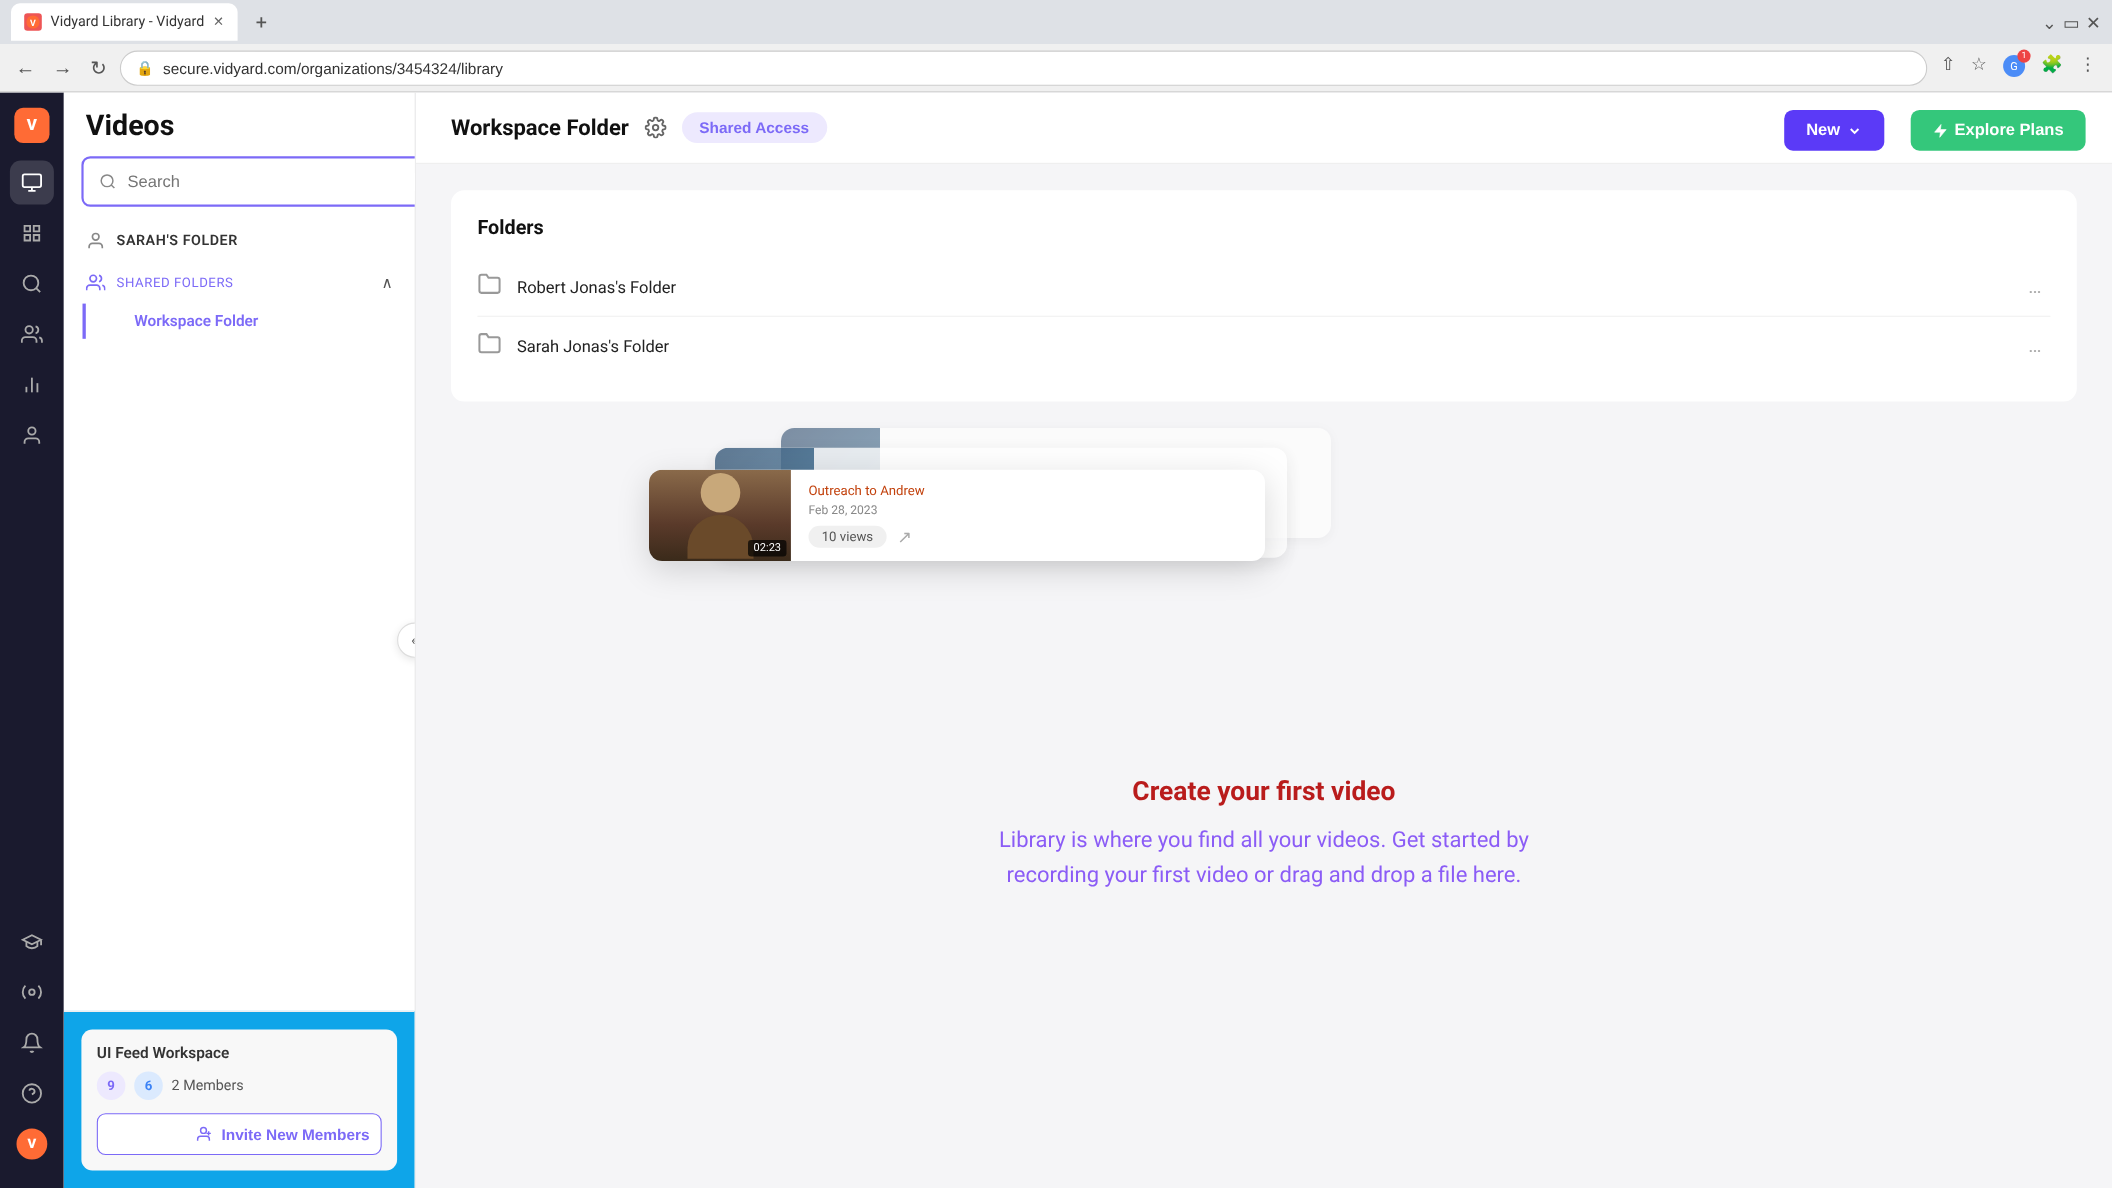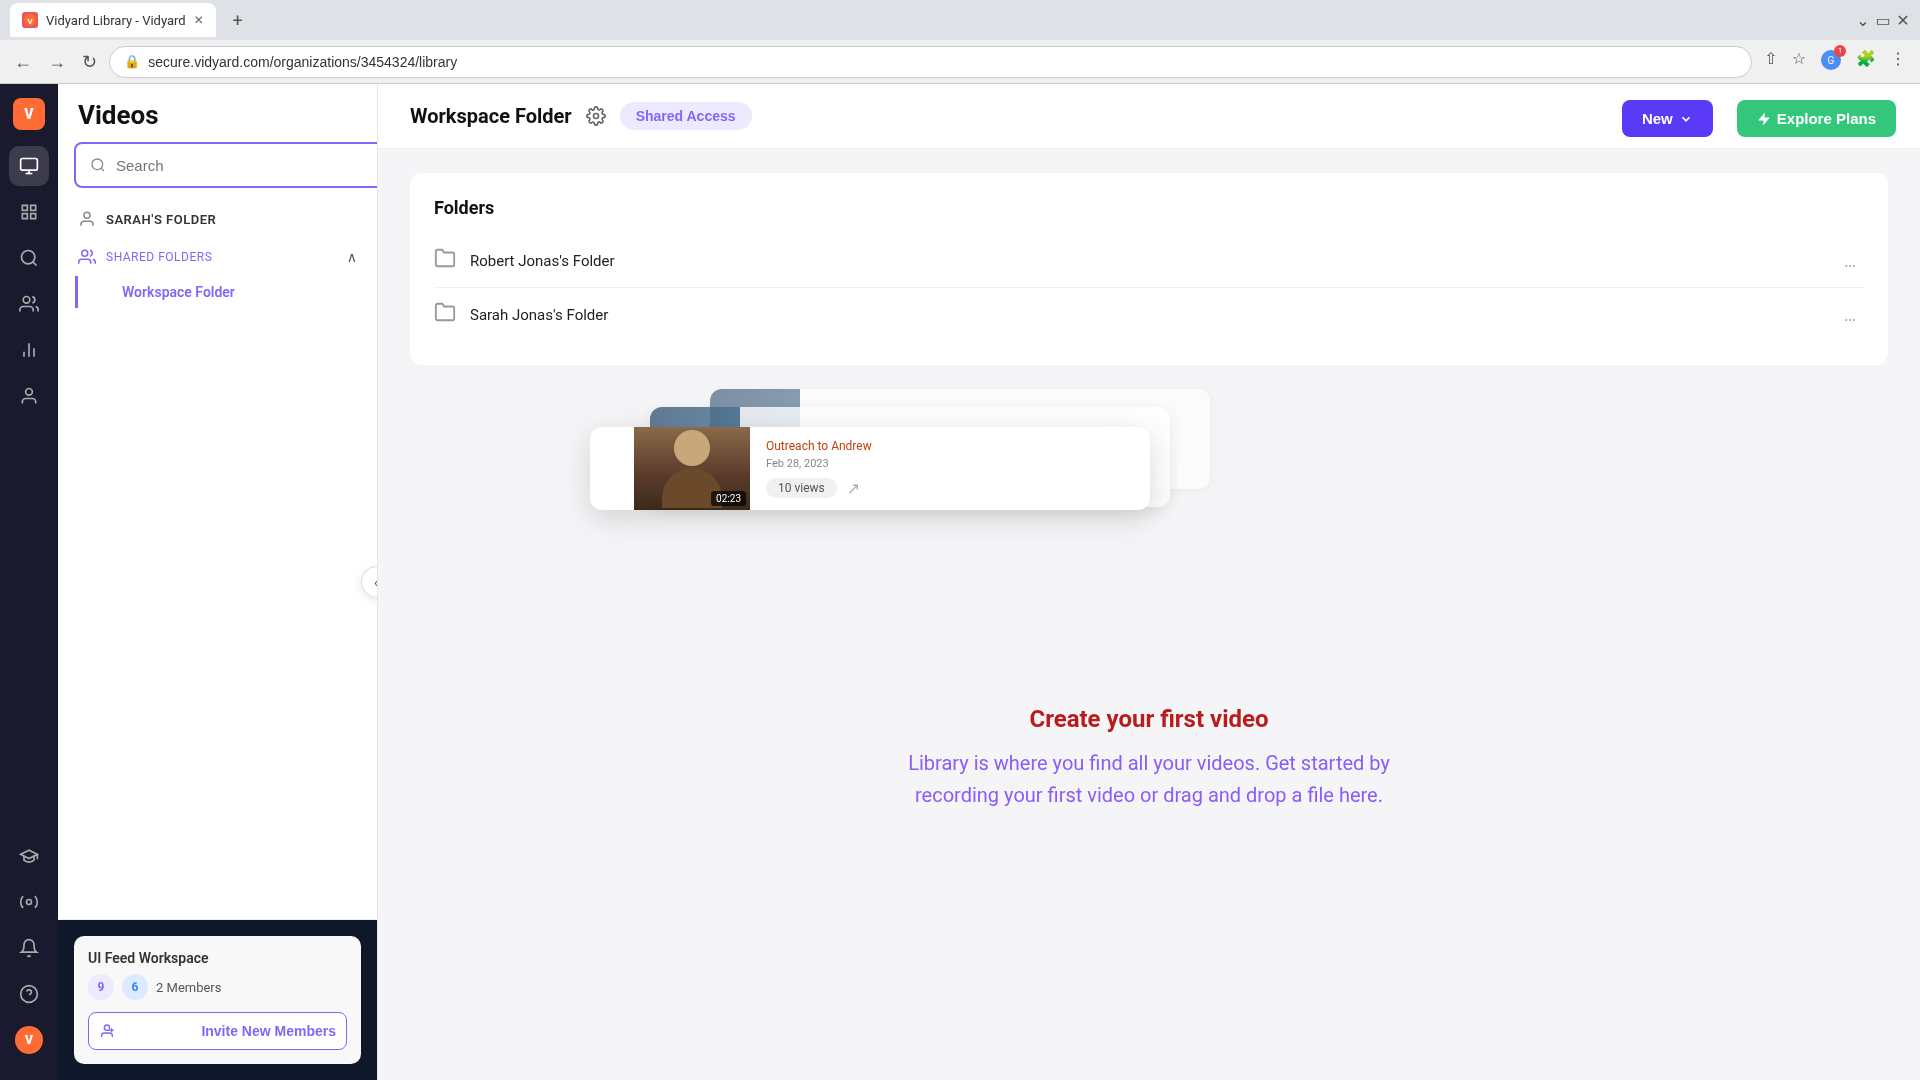--- a/index.html
+++ b/index.html
@@ -39,29 +39,29 @@
     
     .sidebar { width: 320px; background: white; border-right: 1px solid #e5e5e5; display: flex; flex-direction: column; overflow: hidden; }
     .sidebar-nav-item { display: flex; align-items: center; padding: 10px 20px; gap: 10px; cursor: pointer; color: #555; font-size: 14px; }
 
     .sidebar-section-header { display: flex; align-items: center; justify-content: space-between; padding: 10px 20px; cursor: pointer; }
     .sidebar-section-label { display: flex; align-items: center; gap: 10px; font-size: 12px; font-weight: 400; color: #7c6af7; text-transform: uppercase; letter-spacing: 0.5px; }
     .sidebar-section-chevron { color: #555; font-size: 14px; }
 
     .sidebar-folder-item { display: flex; align-items: center; padding: 8px 20px 8px 44px; cursor: pointer; font-size: 14px; color: #7c6af7; font-weight: 600; border-left: 3px solid #7c6af7; margin-left: 17px; }
 
-    .sidebar-bottom { margin-top: auto; padding: 16px; border-top: 1px solid #eee; background: #0f172a; }
+    .sidebar-bottom { margin-top: auto; padding: 16px; border-top: 1px solid #eee; background: #0ea5e9; }
     .workspace-card { background: #f8f8f8; border-radius: 10px; padding: 14px; }
     .workspace-name { font-size: 14px; font-weight: 600; color: #333; margin-bottom: 8px; }
     .workspace-stats { display: flex; align-items: center; gap: 8px; margin-bottom: 12px; }
     .stat-badge { width: 26px; height: 26px; border-radius: 50%; display: flex; align-items: center; justify-content: center; font-size: 12px; font-weight: 700; }
     .stat-badge.purple { background: #ede9fe; color: #7c6af7; }
     .stat-badge.blue { background: #dbeafe; color: #3b82f6; }
     .members-label { font-size: 13px; color: #555; }
-    .invite-btn { display: flex; align-items: center; justify-content: space-between; gap: 8px; width: 100%; padding: 10px; border: 1.5px solid #7c6af7; border-radius: 8px; background: white; color: #7c6af7; font-size: 14px; font-weight: 600; cursor: pointer; }
+    .invite-btn { display: flex; align-items: center; justify-content: flex-end; gap: 8px; width: 100%; padding: 10px; border: 1.5px solid #7c6af7; border-radius: 8px; background: white; color: #7c6af7; font-size: 14px; font-weight: 600; cursor: pointer; }
 
     
     .main-content { flex: 1; background: #f5f5f7; overflow-y: auto; position: relative; }
     .shared-access-btn { background: #ede9fe; color: #7c6af7; border: none; border-radius: 20px; padding: 6px 16px; font-size: 14px; font-weight: 600; cursor: pointer; }
     .videos-count { font-size: 14px; color: #666; display: flex; align-items: center; gap: 4px; }
     .search-bar { display: flex; align-items: center; background: white; border: 2px solid #7c6af7; border-radius: 8px; padding: 0 14px; height: 46px; gap: 10px; width: 420px; }
     .search-bar input { border: none; outline: none; font-size: 15px; color: #333; flex: 1; }
     .new-btn { background: #5b3af7; color: white; border: none; border-radius: 8px; padding: 10px 20px; font-size: 15px; font-weight: 600; cursor: pointer; display: flex; align-items: center; gap: 6px; }
     .explore-btn { background: #34c77b; color: white; border: none; border-radius: 8px; padding: 10px 20px; font-size: 15px; font-weight: 600; cursor: pointer; display: flex; align-items: center; gap: 6px; }
 
@@ -346,21 +346,21 @@
         </div>
 
         <div style="position:absolute;top:18px;left:240px;width:520px;height:100px;background:white;border-radius:12px;box-shadow:0 4px 16px rgba(0,0,0,0.1);z-index:2;opacity:0.8;display:flex;align-items:center;overflow:hidden;">
           <div style="width:90px;height:100%;background:linear-gradient(135deg,#3a5a7a,#5a8aab);flex-shrink:0;"></div>
           <div style="padding:10px 14px;">
             <div style="font-size:12px;font-weight:600;color:#333;">Product Demo! How Vidyard</div>
           </div>
         </div>
 
         <div style="position:absolute;top:38px;left:180px;width:560px;background:white;border-radius:12px;box-shadow:0 8px 30px rgba(0,0,0,0.15);z-index:3;display:flex;align-items:stretch;overflow:hidden;">
-          <div style="position:relative;width:116px;flex-shrink:0;background:linear-gradient(135deg,#1a3a5c,#4a7090);margin-left:44px;">
+          <div style="position:relative;width:129px;flex-shrink:0;background:linear-gradient(135deg,#1a3a5c,#4a7090);">
 
             <div style="width:100%;height:100%;display:flex;flex-direction:column;align-items:center;justify-content:center;background:linear-gradient(to bottom, #8a6a4a 0%, #5a3a2a 60%, #3a2a1a 100%);">
               <div style="width:36px;height:36px;border-radius:50%;background:#c8a87a;margin-bottom:2px;"></div>
               <div style="width:60px;height:40px;background:#6a4a2a;border-radius:30px 30px 0 0;"></div>
             </div>
             <div style="position:absolute;bottom:4px;right:4px;background:rgba(0,0,0,0.7);color:white;font-size:10px;padding:2px 5px;border-radius:3px;">02:23</div>
           </div>
           <div style="padding:12px 16px;flex:1;">
             <div style="font-size:12px;font-weight:400;color:#c2410c;margin-bottom:4px;">Outreach to Andrew</div>
             <div style="font-size:11px;color:#888;margin-bottom:8px;">Feb 28, 2023</div>

